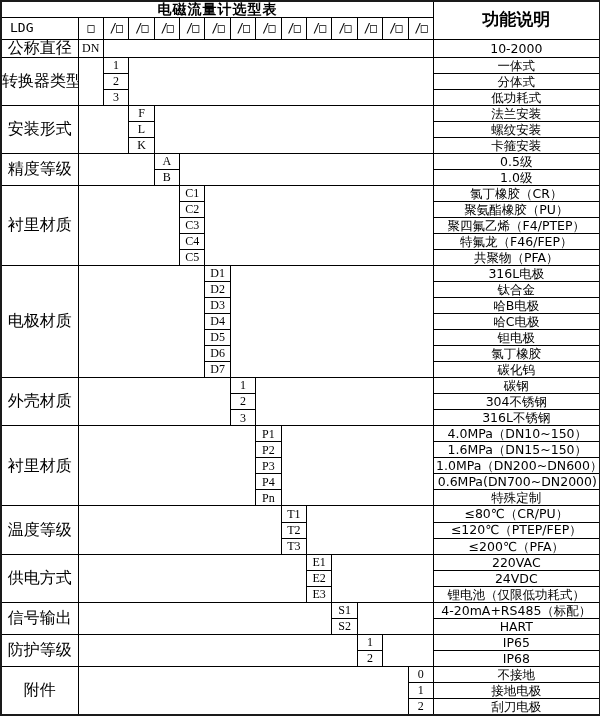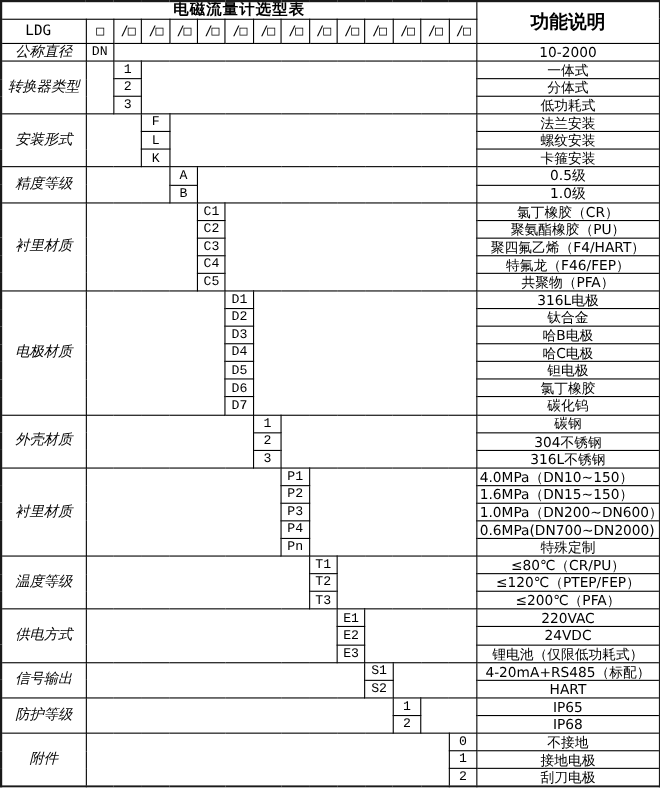--- a/index.html
+++ b/index.html
@@ -20,26 +20,26 @@
     overflow:hidden;
     white-space:nowrap;
     font-size:13px;
     line-height:1.05;
   }
   tr{height:16px;}
   tr.r-title{height:16px;}
   tr.r-model{height:22px;}
   td.title{font-size:14px;font-weight:bold;letter-spacing:1px;}
   td.funchdr{font-size:17px;font-weight:bold;}
-  td.label{font-size:13px;font-style:italic;}
-  td.model-prefix{text-align:left;padding-left:21px;font-size:13px;font-family:"DejaVu Sans Mono","DejaVu Sans",monospace;}
+  td.label{font-size:16px;}
+  td.model-prefix{text-align:left;padding-left:8px;font-size:13px;font-family:"DejaVu Sans Mono","DejaVu Sans",monospace;}
   td.box{font-size:12px;font-family:"DejaVu Sans Mono","DejaVu Sans",monospace;letter-spacing:-1px;}
-  td.code{font-size:12px;font-family:Liberation Mono, monospace;}
+  td.code{font-size:12px;font-family:Liberation Serif, serif;}
   td.desc{font-size:12.5px;margin-left:48px;}
-  td.desc.left{text-align:left;padding-left:2px;}
+  td.desc.left{text-align:center;padding-left:2px;}
   td.spacer{border-color:#000;}
 </style>
 </head>
 <body>
 
 <div class="page">
 <table class="sel">
   <colgroup>
     <col style="width:77px">
     <col style="width:25.4px">
@@ -140,21 +140,21 @@
     <td class="code">C1</td>
     <td class="spacer" colspan="9" rowspan="5"></td>
     <td class="desc">氯丁橡胶（CR）</td>
   </tr>
   <tr>
     <td class="code">C2</td>
     <td class="desc">聚氨酯橡胶（PU）</td>
   </tr>
   <tr>
     <td class="code">C3</td>
-    <td class="desc">聚四氟乙烯（F4/HART）</td>
+    <td class="desc">聚四氟乙烯（F4/PTEP）</td>
   </tr>
   <tr>
     <td class="code">C4</td>
     <td class="desc">特氟龙（F46/FEP）</td>
   </tr>
   <tr>
     <td class="code">C5</td>
     <td class="desc">共聚物（PFA）</td>
   </tr>
 

